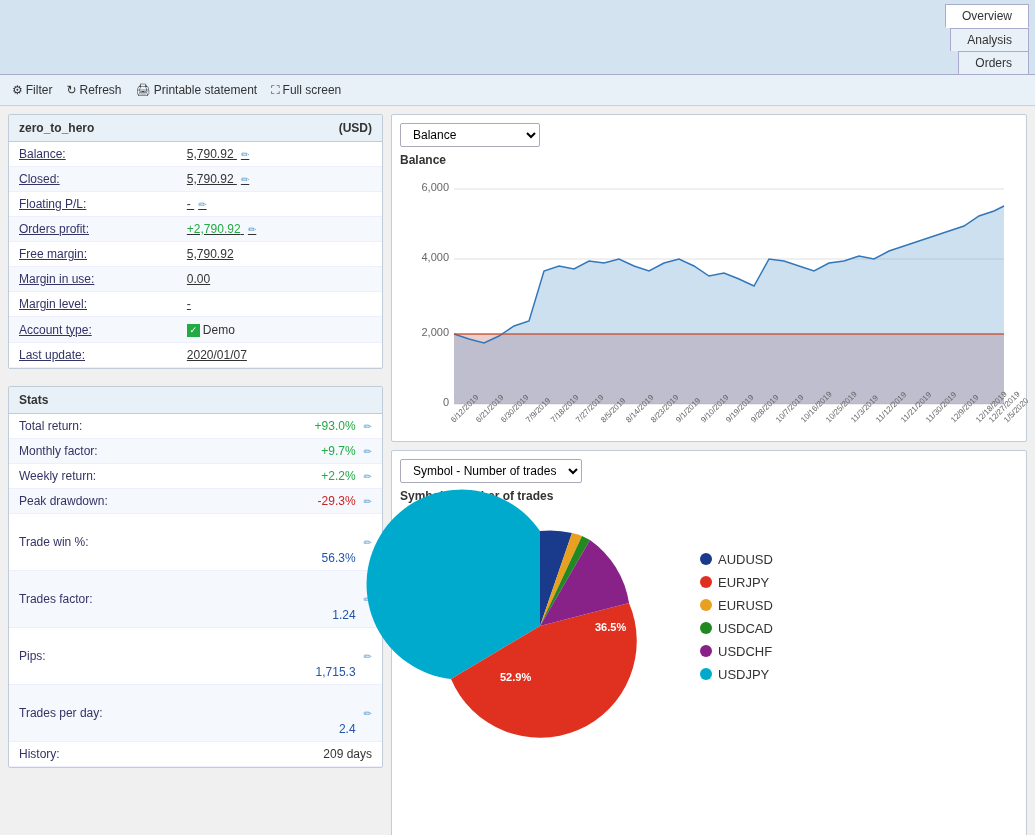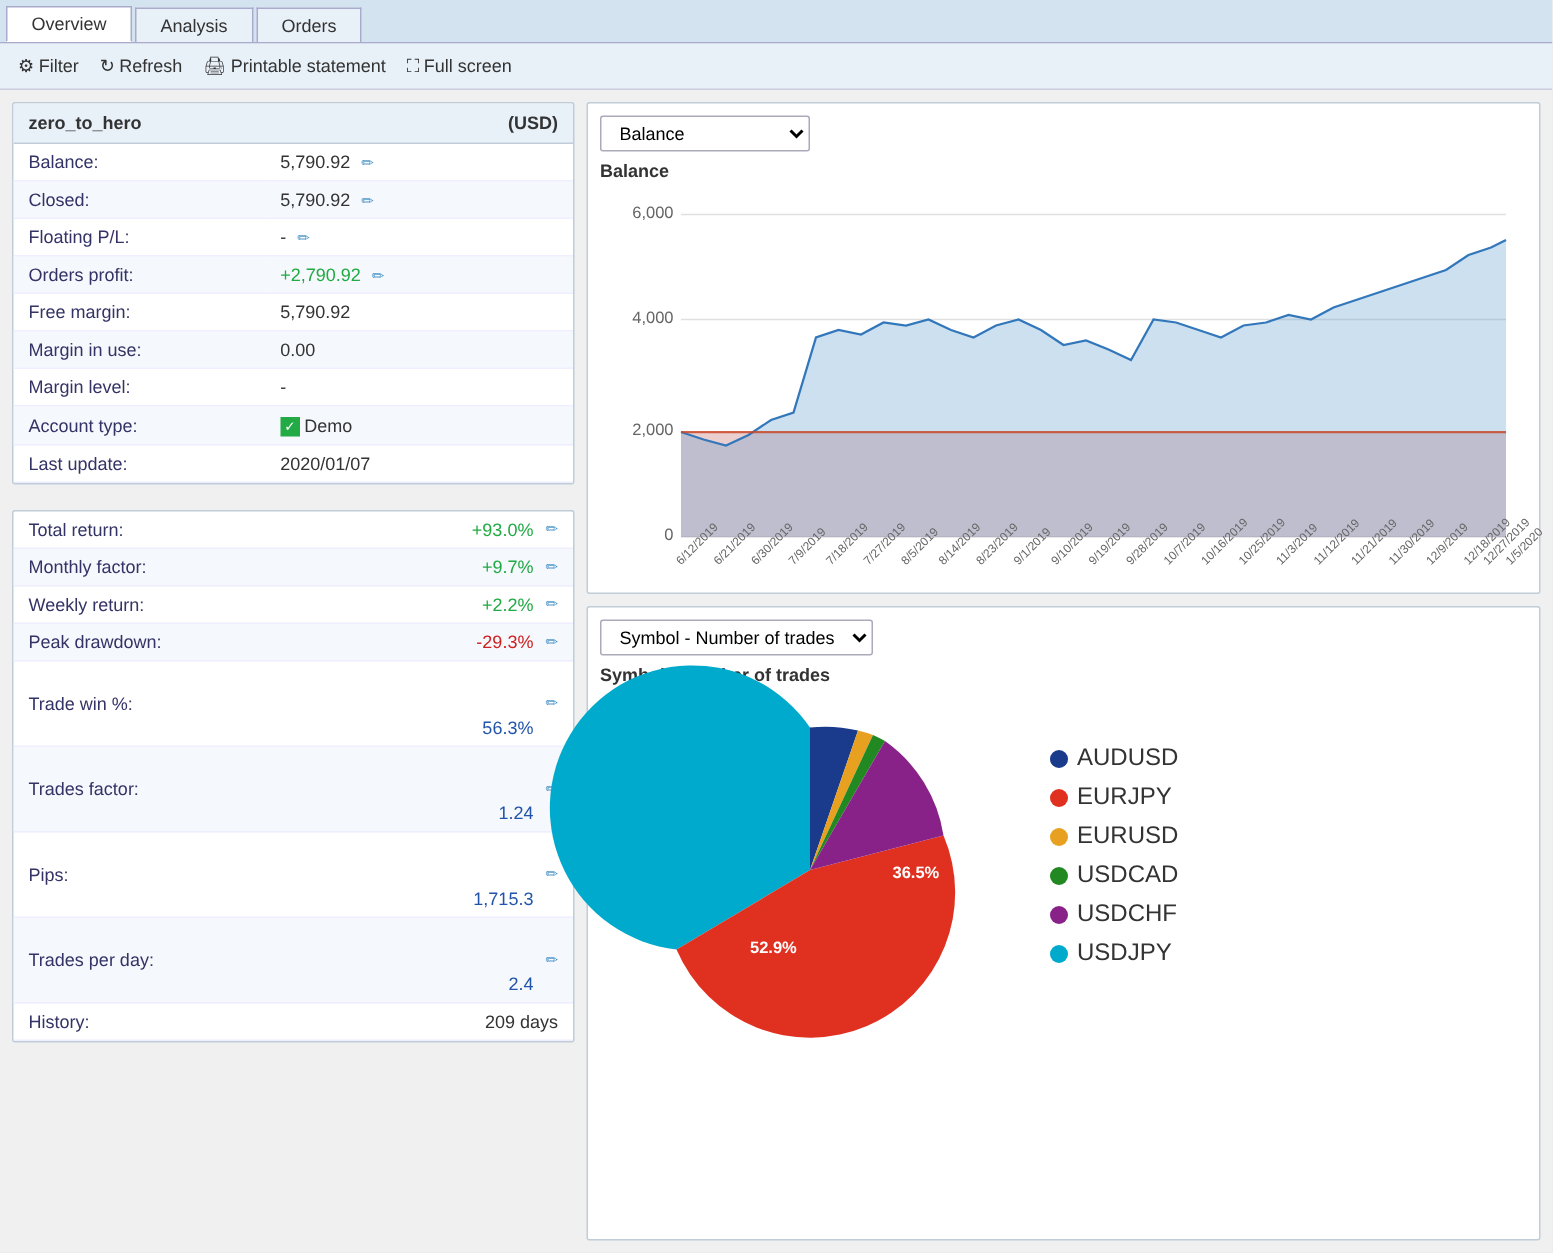--- a/index.html
+++ b/index.html
@@ -1,21 +1,21 @@
 <!DOCTYPE html>
 <html><head>
   <meta charset="utf-8">
   <style>
     * { box-sizing: border-box; margin: 0; padding: 0; }
     body { font-family: Arial, sans-serif; font-size: 12px; background: #e8e8e8; color: #333; }
     
     .app-container { width: 1035px; height: 835px; background: #f0f0f0; overflow: hidden; }
     
     
-    .tabs-bar { display: flex; align-items: flex-end; background: #d4e3f0; padding: 4px 4px 0 4px; border-bottom: 1px solid #aac; }
+    .tabs-bar { display: flex; align-items: flex-end; background: #d4e3f0; padding: 4px 4px 0 4px; border-bottom: 1px solid #aac; flex-direction: column; }
     .tab { padding: 4px 16px; background: #e8f0f8; border: 1px solid #aac; border-bottom: none; cursor: pointer; font-size: 12px; color: #333; margin-right: 2px; }
     .tab.active { background: #fff; border-bottom: 1px solid #fff; z-index: 1; }
     
     
     .toolbar { display: flex; align-items: center; gap: 6px; padding: 6px 8px; background: #e8f0f8; border-bottom: 1px solid #ccd; }
     .toolbar-btn { display: flex; align-items: center; gap: 3px; font-size: 12px; color: #333; cursor: pointer; padding: 2px 4px; }
     
     
     .main-content { display: flex; gap: 8px; padding: 8px; height: calc(835px - 60px); overflow: auto; }
     
@@ -23,21 +23,21 @@
     .left-panel { width: 375px; flex-shrink: 0; display: flex; flex-direction: column; gap: 17px; }
     
     
     .card { background: #fff; border: 1px solid #c0cdd8; border-radius: 2px; overflow: hidden; }
     .card-header { background: #e8f0f8; padding: 6px 10px; font-weight: bold; font-size: 12px; display: flex; justify-content: space-between; border-bottom: 1px solid #c0cdd8; }
     .card-body { padding: 0; }
     
     .info-table { width: 100%; border-collapse: collapse; }
     .info-table tr { border-bottom: 1px solid #eef; }
     .info-table tr:nth-child(even) { background: #f5f8fc; }
-    .info-table td { padding: 5px 10px; font-size: 12px; }
+    .info-table td { padding: 5px 10px; font-size: 12px; text-decoration: underline; }
     .info-table td:first-child { color: #336; width: 45%; }
     .info-table td:last-child { font-weight: 500; }
     .edit-icon { color: #5599cc; font-size: 10px; margin-left: 4px; cursor: pointer; }
     
     .green { color: #22aa44; }
     .red { color: #cc2222; }
     .blue { color: #2255aa; margin-top: 32px; }
     
     
     .stats-row { display: flex; align-items: center; justify-content: space-between; padding: 5px 10px; border-bottom: 1px solid #eef; font-size: 12px; }
@@ -56,21 +56,21 @@
     
     .balance-chart { position: relative; width: 100%; height: 280px; }
     .chart-title { font-weight: bold; font-size: 12px; margin-bottom: 4px; }
     
     svg { overflow: visible; }
     
     
     .pie-card { background: #fff; border: 1px solid #c0cdd8; border-radius: 2px; padding: 8px; flex: 1; }
     .pie-container { display: flex; align-items: center; }
     .legend { display: flex; flex-direction: column; gap: 8px; margin-left: 20px; }
-    .legend-item { display: flex; align-items: center; gap: 6px; font-size: 16px; }
+    .legend-item { display: flex; align-items: center; gap: 6px; font-size: 13px; }
     .legend-dot { width: 12px; height: 12px; border-radius: 50%; flex-shrink: 0; }
     
     .demo-badge { display: inline-flex; align-items: center; gap: 3px; }
     .checkbox-green { width: 13px; height: 13px; background: #22aa44; display: inline-flex; align-items: center; justify-content: center; color: white; font-size: 9px; }
   </style>
 </head>
 <body>
 
 <div class="app-container">
 
@@ -151,20 +151,23 @@
             <tr>
               <td>Last update:</td>
               <td>2020/01/07</td>
             </tr>
           </tbody>
             </table>
         </div>
       </div>
 
       <div class="card">
+        <div class="card-header">
+          <span>Stats</span>
+        </div>
         <div class="card-body">
           <div class="stats-row">
             <span class="stats-label">Total return:</span>
             <span class="stats-value">
                 <span class="green">+93.0%</span> 
                 <span class="edit-icon">✏</span>
               </span>
           </div>
           <div class="stats-row">
             <span class="stats-label">Monthly factor:</span>

